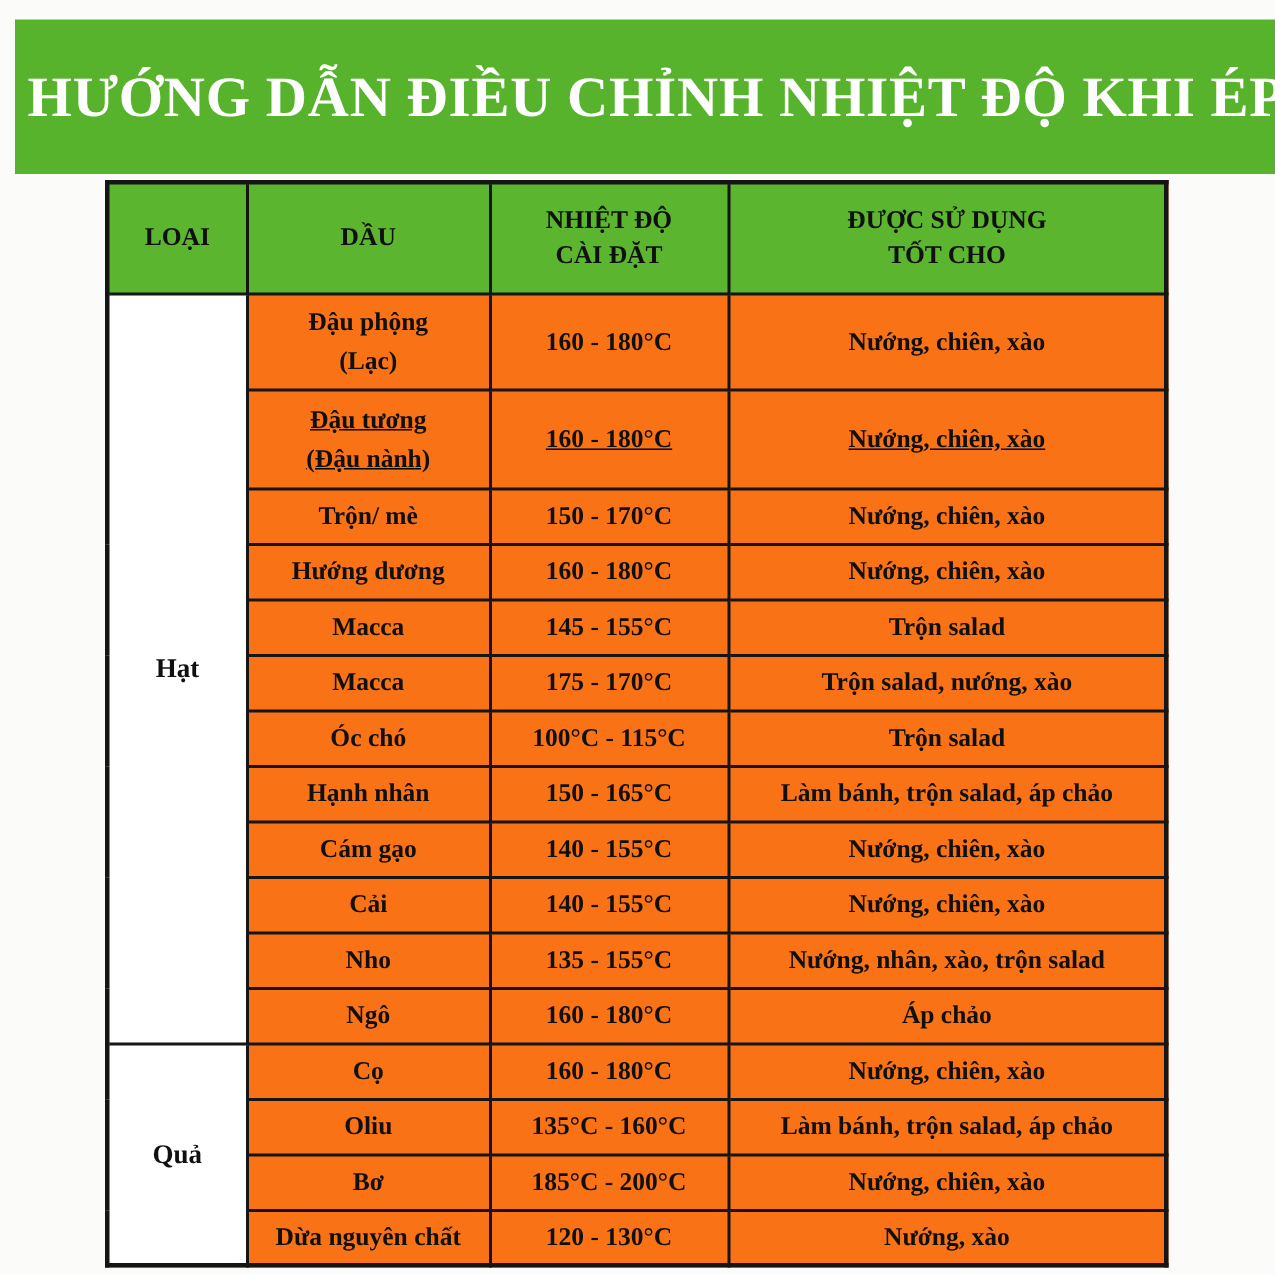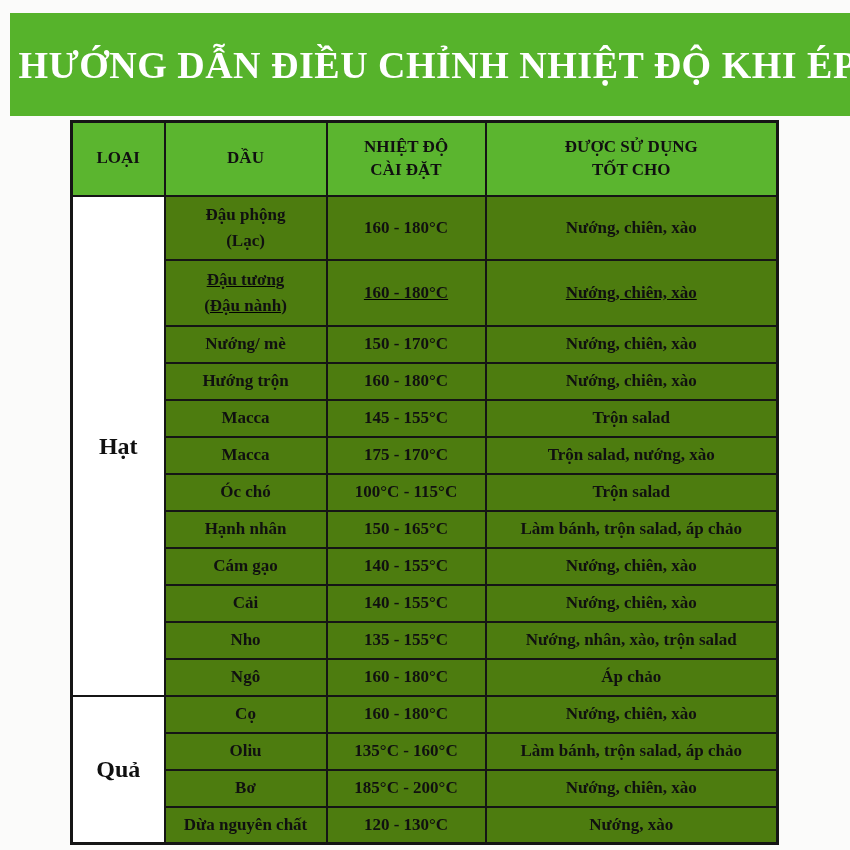--- a/index.html
+++ b/index.html
@@ -22,21 +22,21 @@
     font-weight: bold;
     font-size: 38px;
     letter-spacing: 0.5px;
     white-space: nowrap;
   }
   table.oil-table {
     position: absolute;
     left: 70px; top: 120px;
     border-collapse: collapse;
     table-layout: fixed;
-    background: #4d7c0f;
+    background: #f97316;
     border: 3px solid #151515;
   }
   .oil-table th, .oil-table td {
     border: 2px solid #151515;
     text-align: center;
     vertical-align: middle;
     font-weight: bold;
     color: #101010;
     white-space: pre-line;
     line-height: 1.5;
@@ -49,21 +49,21 @@
   }
   .oil-table td { font-size: 17px; }
   .col-loai { width: 93px; }
   .col-dau { width: 162px; }
   .col-nhietdo { width: 159px; }
   .col-sudung { width: 292px; }
   tr.header-row { height: 74px; }
   tr.row-tall1 { height: 64px; }
   tr.row-tall2 { height: 66px; text-decoration: underline; }
   tr.row-normal { height: 37px; }
-  td.group-cell { font-size: 24px; background: #ffffff; }
+  td.group-cell { font-size: 18px; background: #ffffff; }
 </style>
 </head>
 <body>
 
 <div class="banner">
   <div class="banner-title">HƯỚNG DẪN ĐIỀU CHỈNH NHIỆT ĐỘ KHI ÉP</div>
 </div>
 
 <table class="oil-table">
   <colgroup>
@@ -88,26 +88,26 @@
     <td>160 - 180°C</td>
     <td>Nướng, chiên, xào</td>
   </tr>
   <tr class="row-tall2">
     <td>Đậu tương
 (Đậu nành)</td>
     <td>160 - 180°C</td>
     <td>Nướng, chiên, xào</td>
   </tr>
   <tr class="row-normal">
-    <td>Nướng/ mè</td>
+    <td>Trộn/ mè</td>
     <td>150 - 170°C</td>
     <td>Nướng, chiên, xào</td>
   </tr>
   <tr class="row-normal">
-    <td>Hướng trộn</td>
+    <td>Hướng dương</td>
     <td>160 - 180°C</td>
     <td>Nướng, chiên, xào</td>
   </tr>
   <tr class="row-normal">
     <td>Macca</td>
     <td>145 - 155°C</td>
     <td>Trộn salad</td>
   </tr>
   <tr class="row-normal">
     <td>Macca</td>

